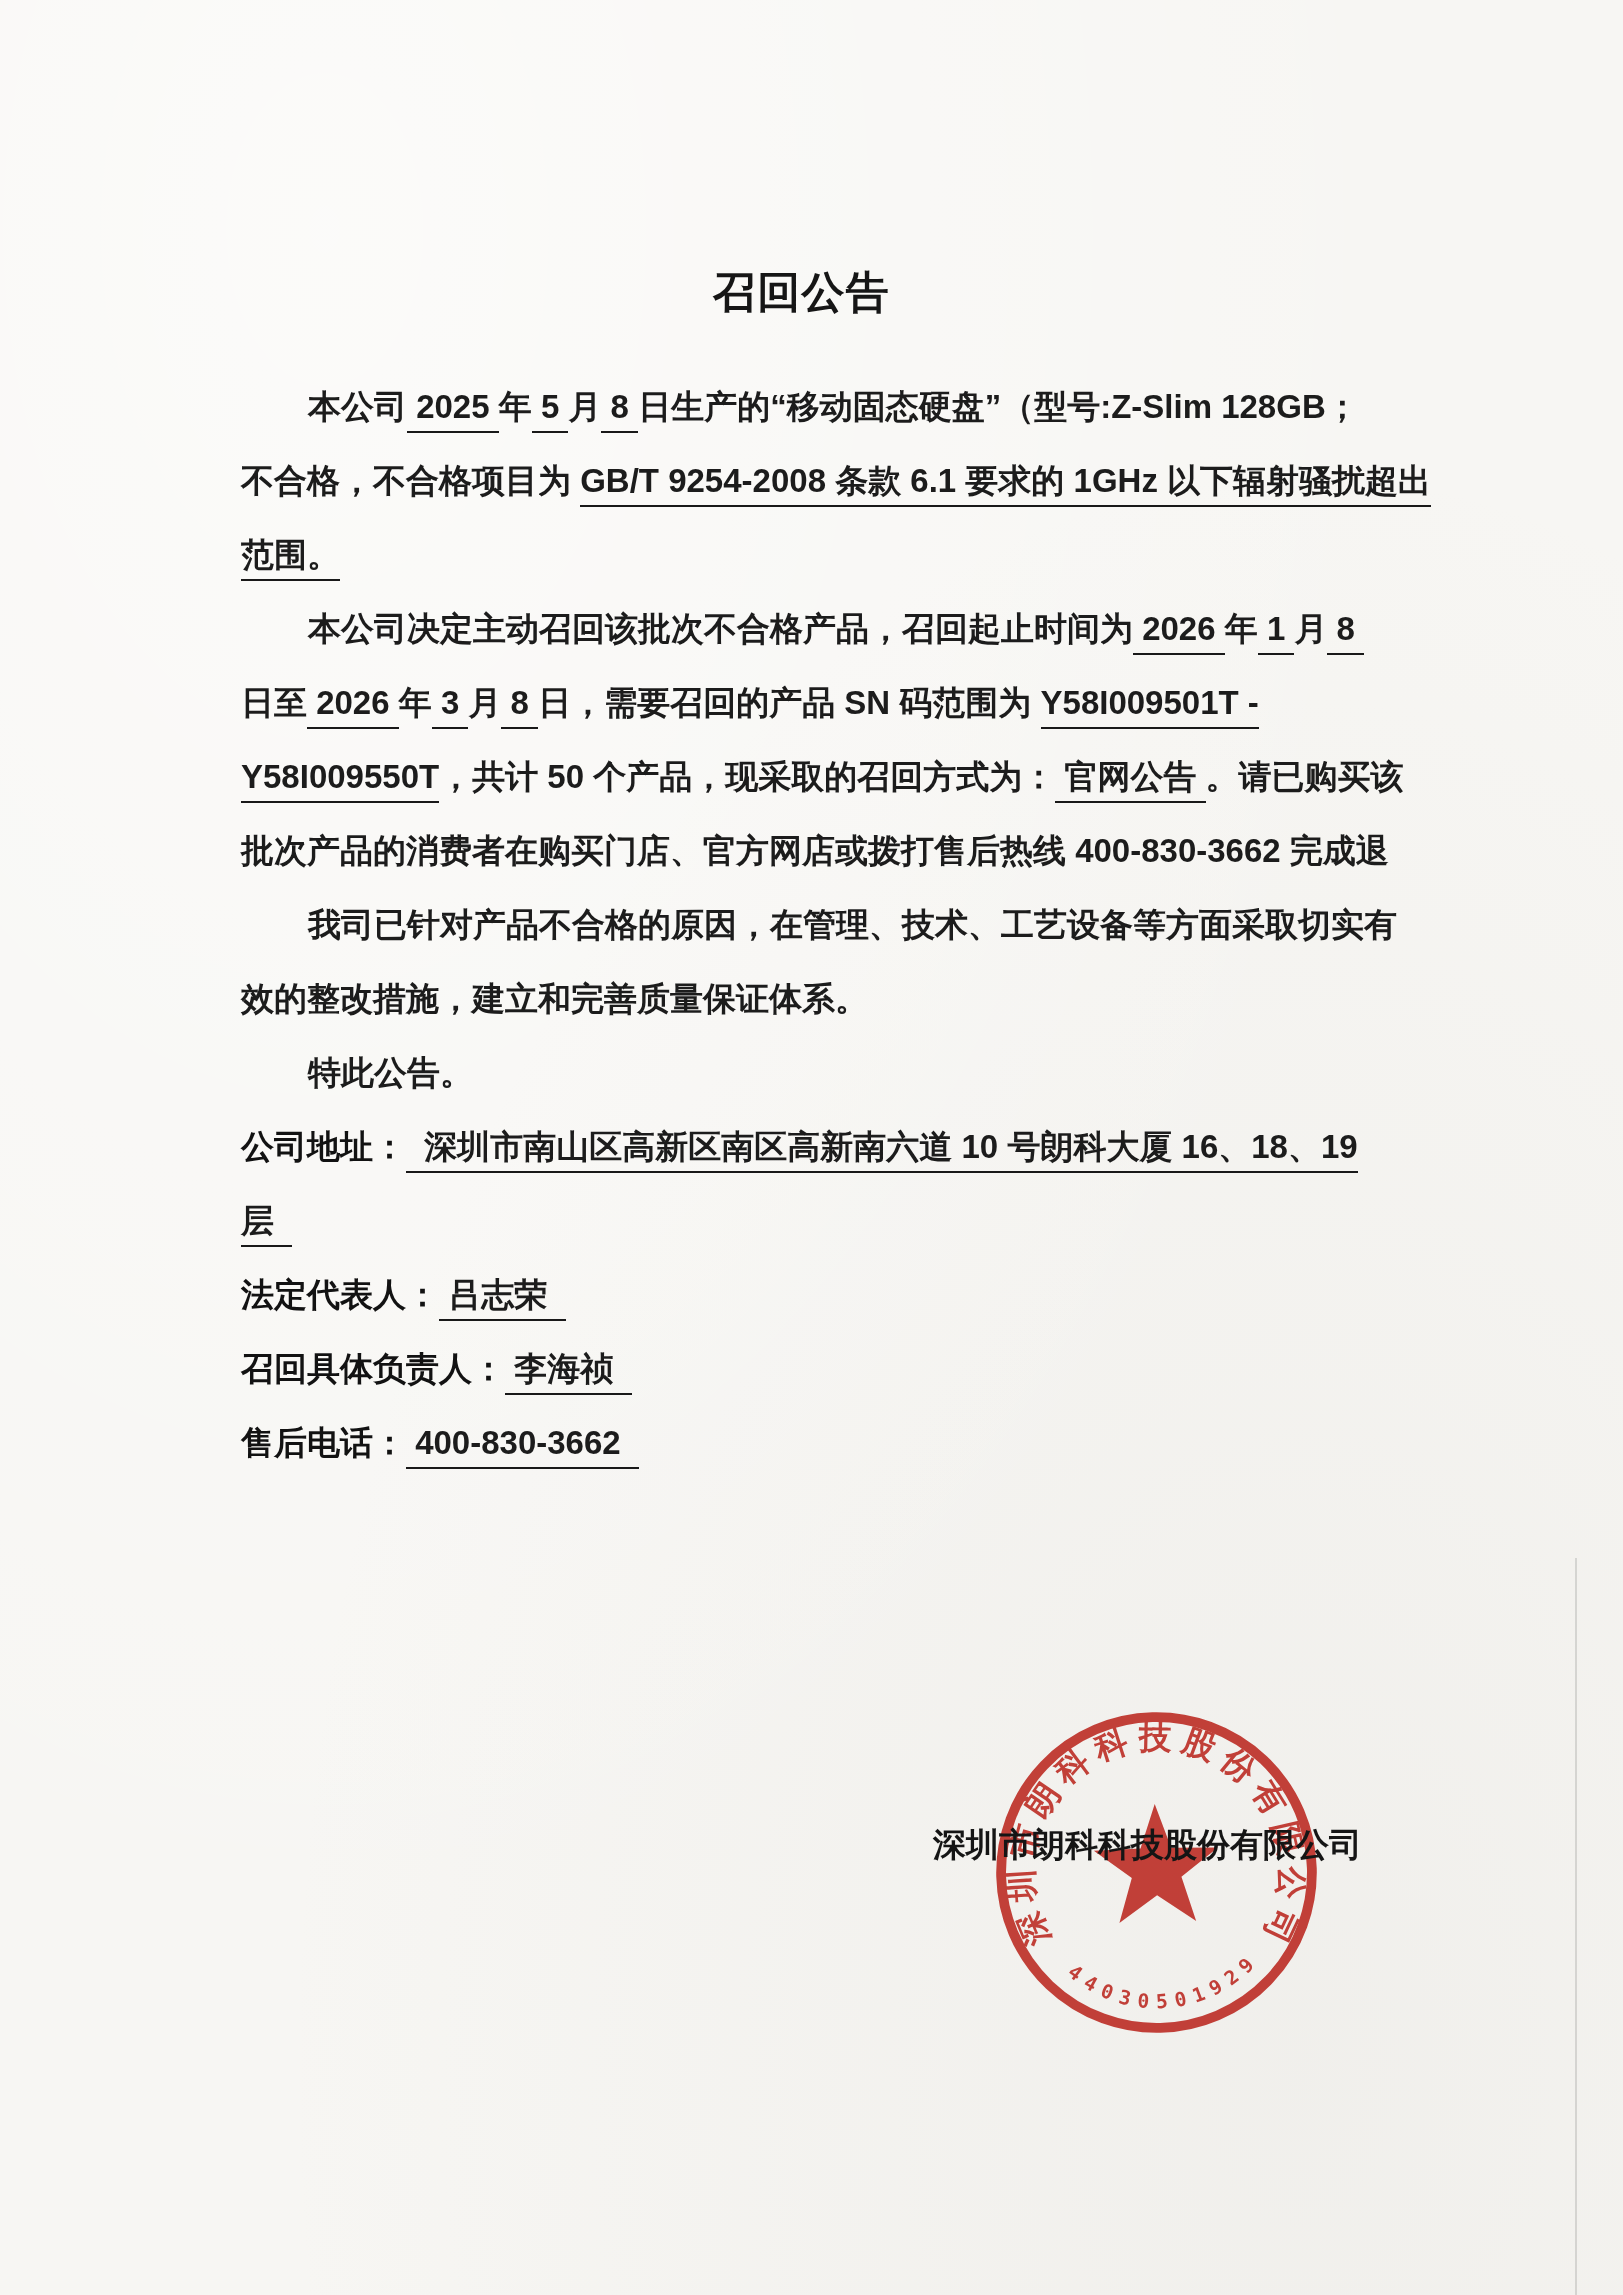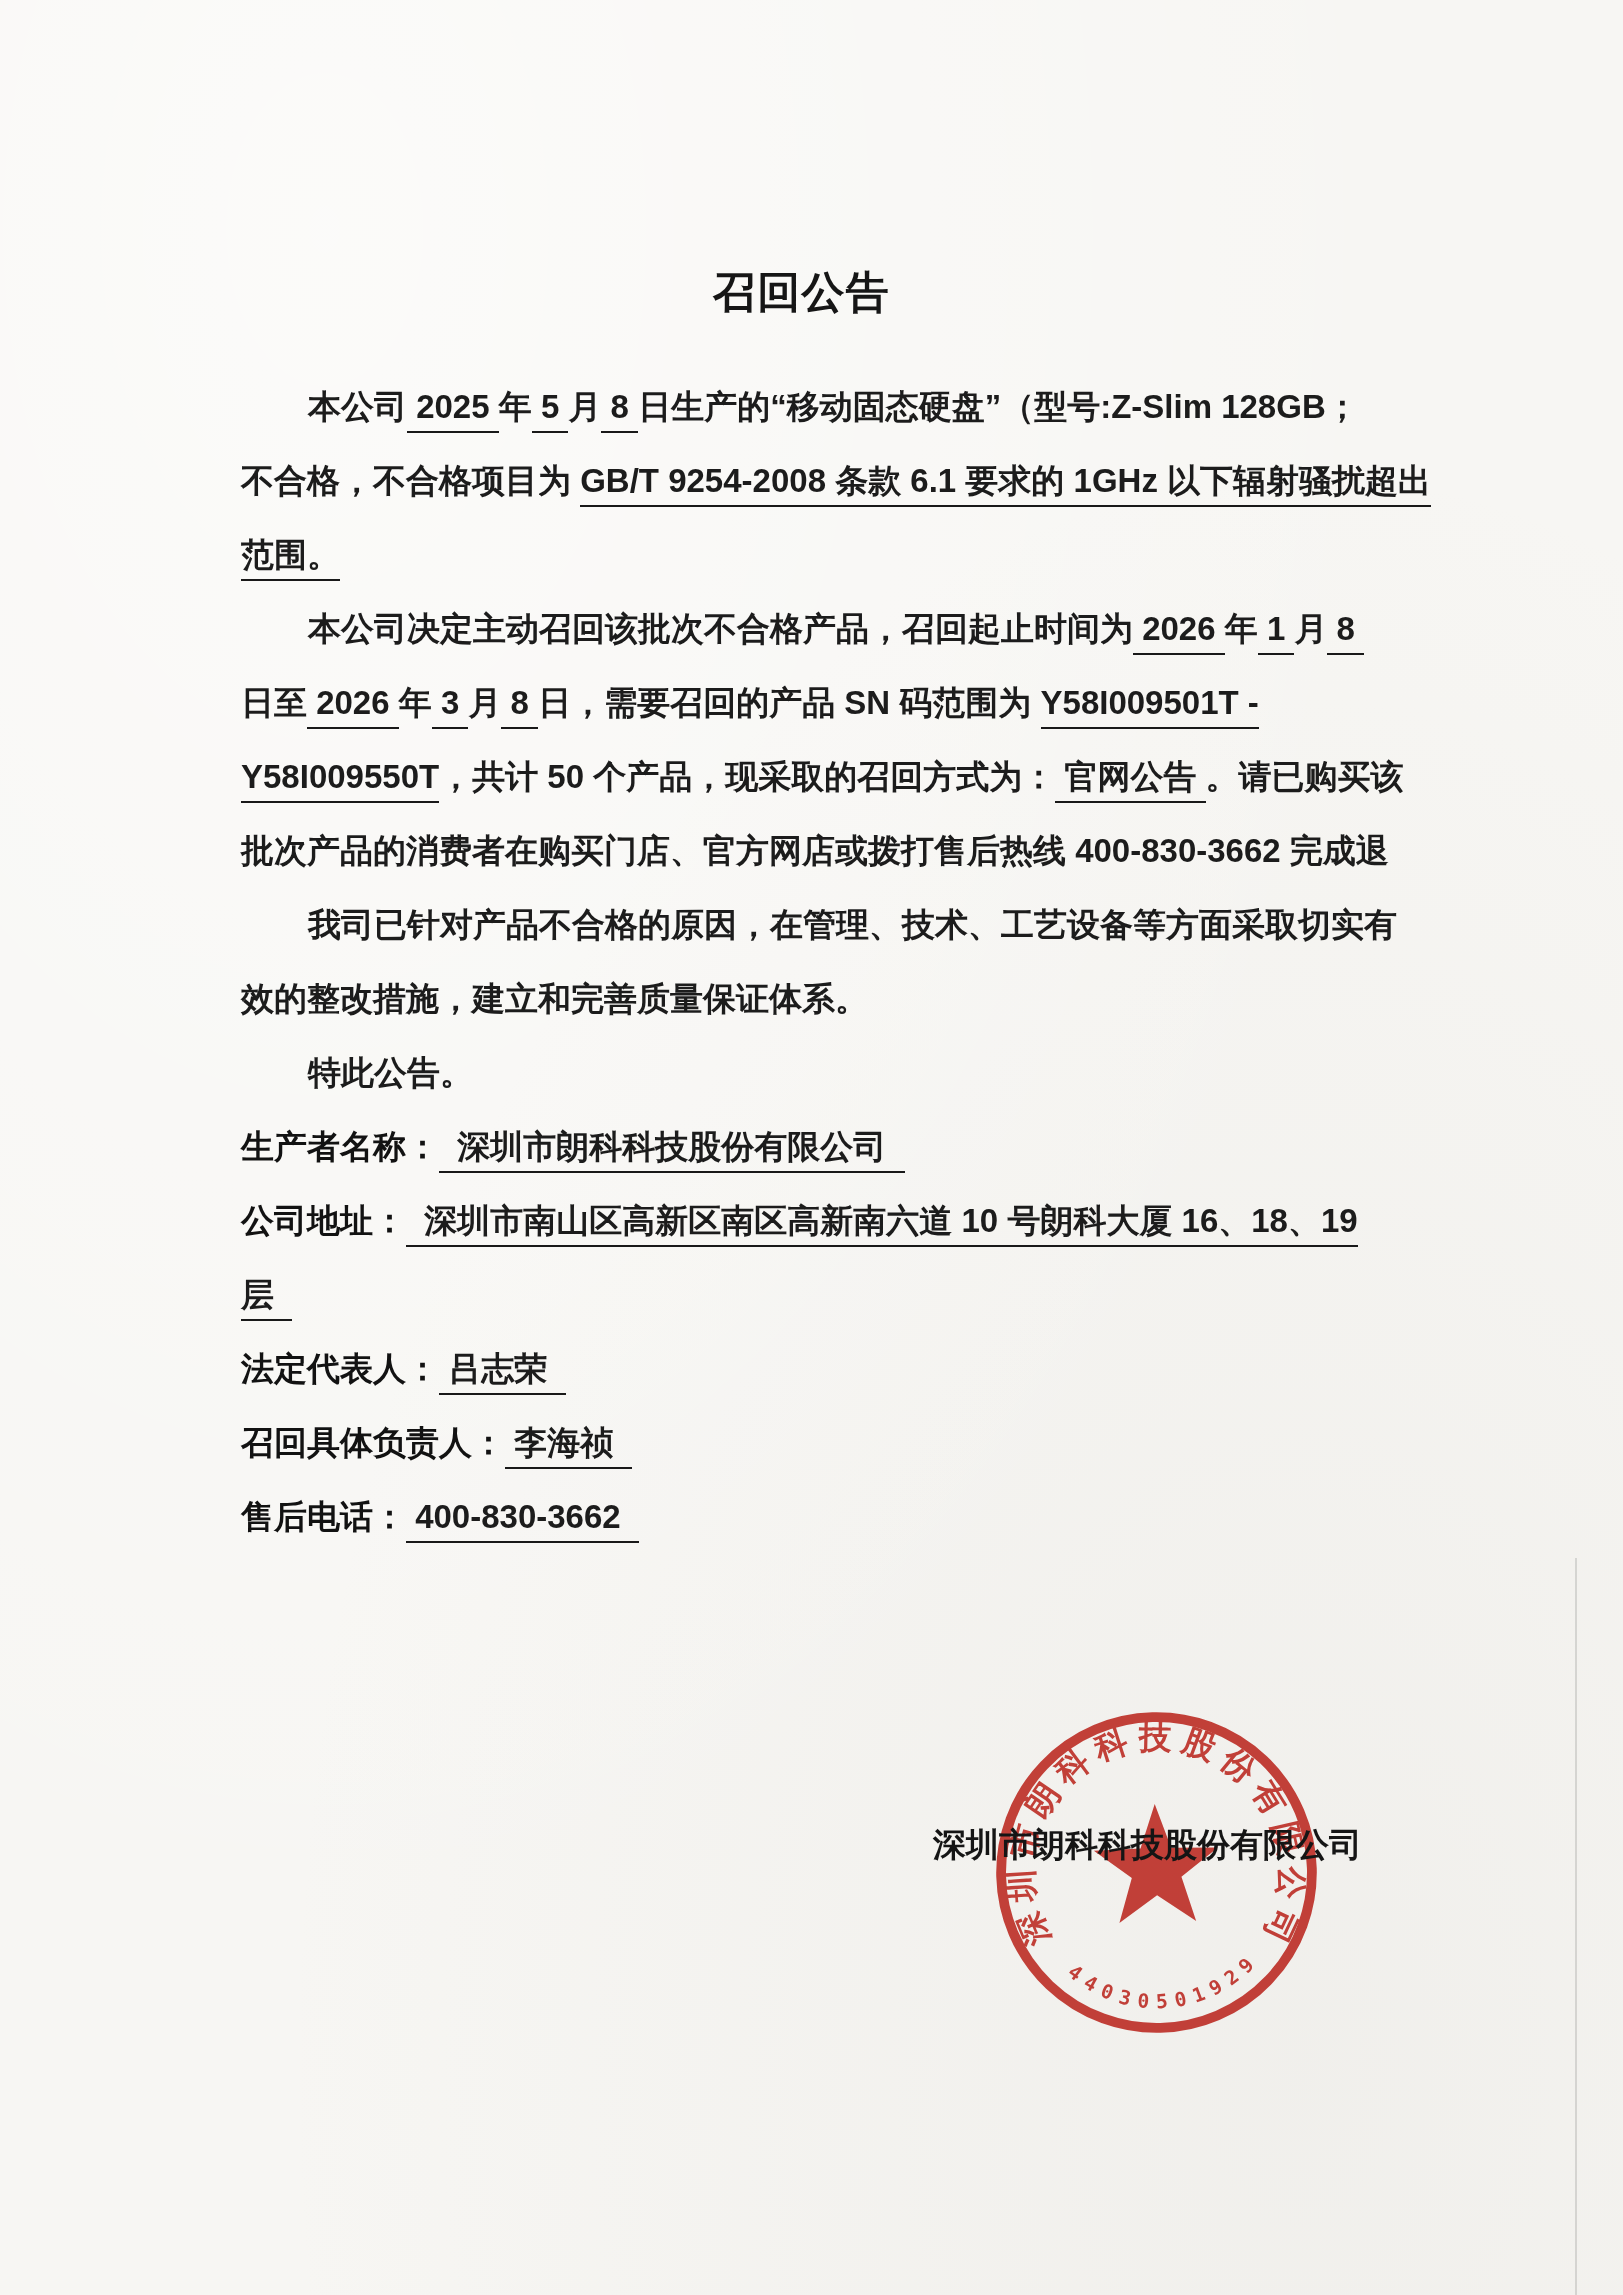--- a/index.html
+++ b/index.html
@@ -60,21 +60,20 @@
       <div class="line ind"><span class="seg">本公司</span><span class="seg u"> 2025 </span><span class="seg">年</span><span class="seg u"> 5 </span><span class="seg">月</span><span class="seg u"> 8 </span><span class="seg">日生产的“移动固态硬盘”（型号:Z-Slim 128GB；</span></div>
       <div class="line"><span class="seg">不合格，不合格项目为 </span><span class="seg u">GB/T 9254-2008 条款 6.1 要求的 1GHz 以下辐射骚扰超出</span></div>
       <div class="line"><span class="seg u">范围。</span></div>
       <div class="line ind"><span class="seg">本公司决定主动召回该批次不合格产品，召回起止时间为</span><span class="seg u"> 2026 </span><span class="seg">年</span><span class="seg u"> 1 </span><span class="seg">月</span><span class="seg u"> 8 </span></div>
       <div class="line"><span class="seg">日至</span><span class="seg u"> 2026 </span><span class="seg">年</span><span class="seg u"> 3 </span><span class="seg">月</span><span class="seg u"> 8 </span><span class="seg">日，需要召回的产品 SN 码范围为 </span><span class="seg u">Y58I009501T -</span></div>
       <div class="line"><span class="seg u">Y58I009550T</span><span class="seg">，共计 50 个产品，现采取的召回方式为：</span><span class="seg u"> 官网公告 </span><span class="seg">。请已购买该</span></div>
       <div class="line"><span class="seg">批次产品的消费者在购买门店、官方网店或拨打售后热线 400-830-3662 完成退</span></div>
       <div class="line ind"><span class="seg">我司已针对产品不合格的原因，在管理、技术、工艺设备等方面采取切实有</span></div>
       <div class="line"><span class="seg">效的整改措施，建立和完善质量保证体系。</span></div>
       <div class="line ind"><span class="seg">特此公告。</span></div>
-      <div class="line"><span class="seg b">生产者名称：</span><span class="seg u">  深圳市朗科科技股份有限公司  </span></div>
       <div class="line"><span class="seg b">公司地址：</span><span class="seg u">  深圳市南山区高新区南区高新南六道 10 号朗科大厦 16、18、19</span></div>
       <div class="line"><span class="seg u">层  </span></div>
       <div class="line"><span class="seg b">法定代表人：</span><span class="seg u"> 吕志荣  </span></div>
       <div class="line"><span class="seg b">召回具体负责人：</span><span class="seg u"> 李海祯  </span></div>
       <div class="line"><span class="seg b">售后电话：</span><span class="seg u"> 400-830-3662  </span></div>
     </div>
 
   <div class="signature-company">深圳市朗科科技股份有限公司</div>
 
   <svg class="seal" viewBox="0 0 510 510" xmlns="http://www.w3.org/2000/svg">

